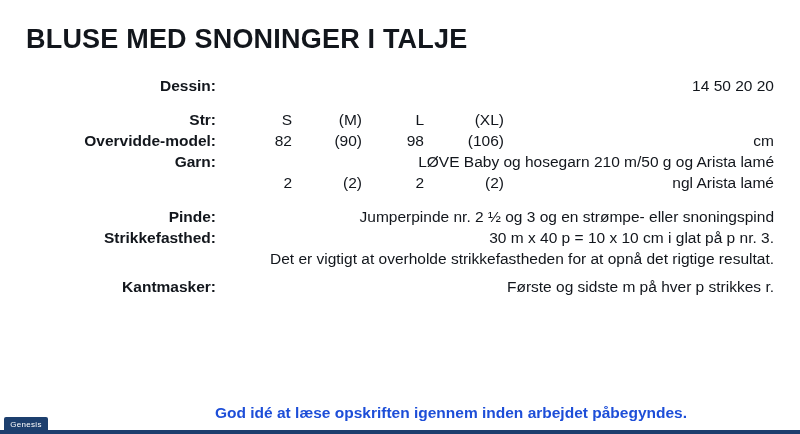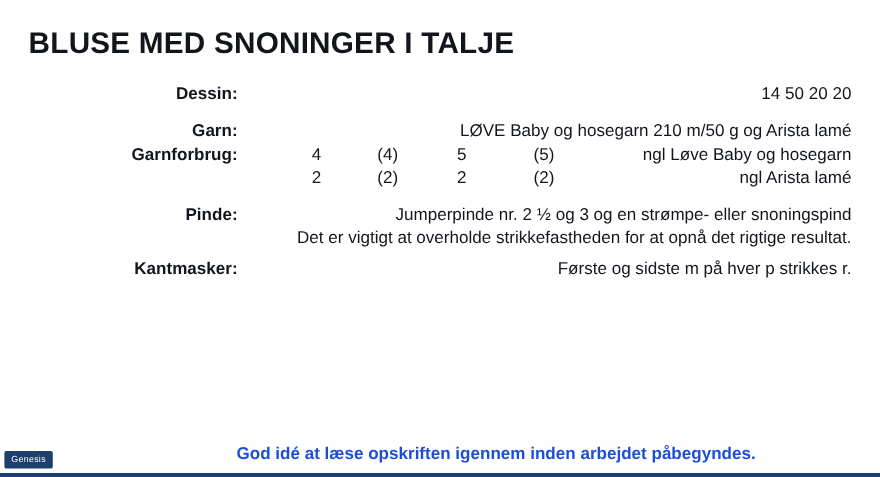--- a/index.html
+++ b/index.html
@@ -69,21 +69,21 @@
     position: absolute;
     left: 0;
     bottom: 0;
     width: 800px;
     height: 4px;
     background: #1d3f6e;
   }
   .brand {
     position: absolute;
     left: 4px;
-    bottom: 8px;
+    bottom: 1px;
     display: flex;
     align-items: center;
     gap: 20px;
   }
   .brand-mark {
     display: inline-block;
     width: 44px;
     height: 16px;
     background: #1d3f6e;
     color: #ffffff;
@@ -119,55 +119,67 @@
   <table class="spec">
     <tbody>
       <tr>
         <td class="lbl">Dessin:</td>
         <td class="rest" colspan="5">14 50 20 20</td>
       </tr>
       <tr class="spacer">
           <td colspan="6"></td>
         </tr>
 
-
+      <tr>
+        <td class="lbl">Str:</td>
+        <td class="c1">S</td>
+        <td class="c2">(M)</td>
+        <td class="c3">L</td>
+        <td class="c4">(XL)</td>
+        <td class="rest"></td>
+      </tr>
+
+      <tr>
+        <td class="lbl">Overvidde-model:</td>
+        <td class="c1">82</td>
+        <td class="c2">(90)</td>
+        <td class="c3">98</td>
+        <td class="c4">(106)</td>
+        <td class="rest">cm</td>
+      </tr>
 
 
       <tr>
         <td class="lbl">Garn:</td>
         <td class="rest" colspan="5">LØVE Baby og hosegarn 210 m/50 g og Arista lamé</td>
       </tr>
 
-      <tr>
-        <td class="lbl">Garnforbrug:</td>
-        <td class="c1">4</td>
-        <td class="c2">(4)</td>
-        <td class="c3">5</td>
-        <td class="c4">(5)</td>
-        <td class="rest">ngl Løve Baby og hosegarn</td>
-      </tr>
 
       <tr>
         <td class="lbl"></td>
         <td class="c1">2</td>
         <td class="c2">(2)</td>
         <td class="c3">2</td>
         <td class="c4">(2)</td>
         <td class="rest">ngl Arista lamé</td>
       </tr>
 
       <tr class="spacer">
           <td colspan="6"></td>
         </tr>
 
       <tr>
         <td class="lbl">Pinde:</td>
         <td class="rest" colspan="5">Jumperpinde nr. 2 ½ og 3 og en strømpe- eller snoningspind</td>
       </tr>
 
+      <tr>
+        <td class="lbl">Strikkefasthed:</td>
+        <td class="rest" colspan="5">30 m x 40 p = 10 x 10 cm i glat på p nr. 3.</td>
+      </tr>
 
       <tr>
         <td class="lbl"></td>
         <td class="rest multi-line" colspan="5">Det er vigtigt at overholde strikkefastheden for at opnå det rigtige resultat.</td>
       </tr>
 
       <tr class="small-gap">
           <td colspan="6"></td>
         </tr>
 

